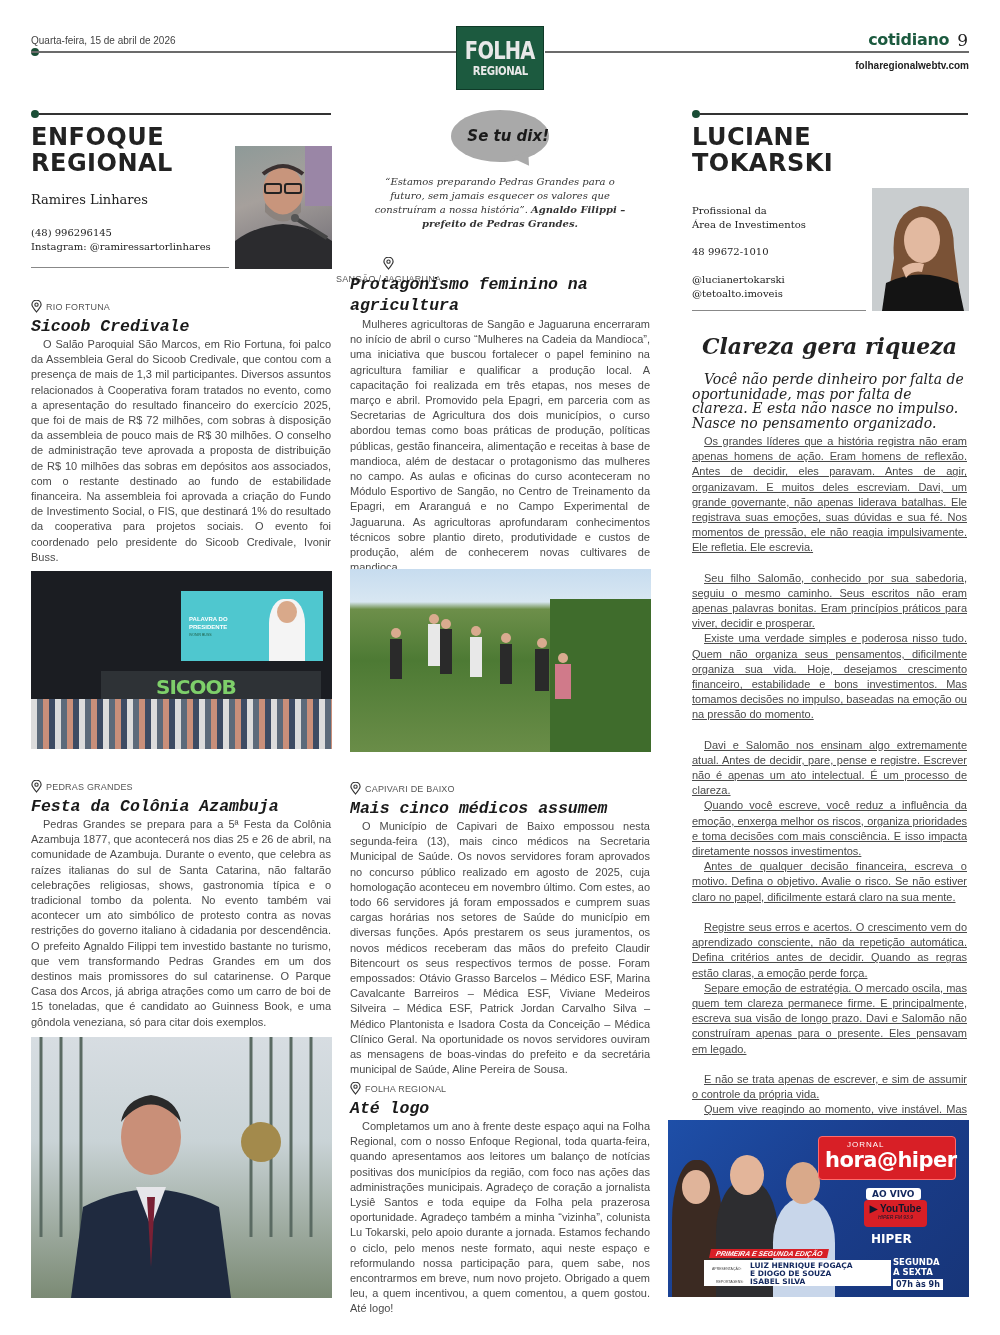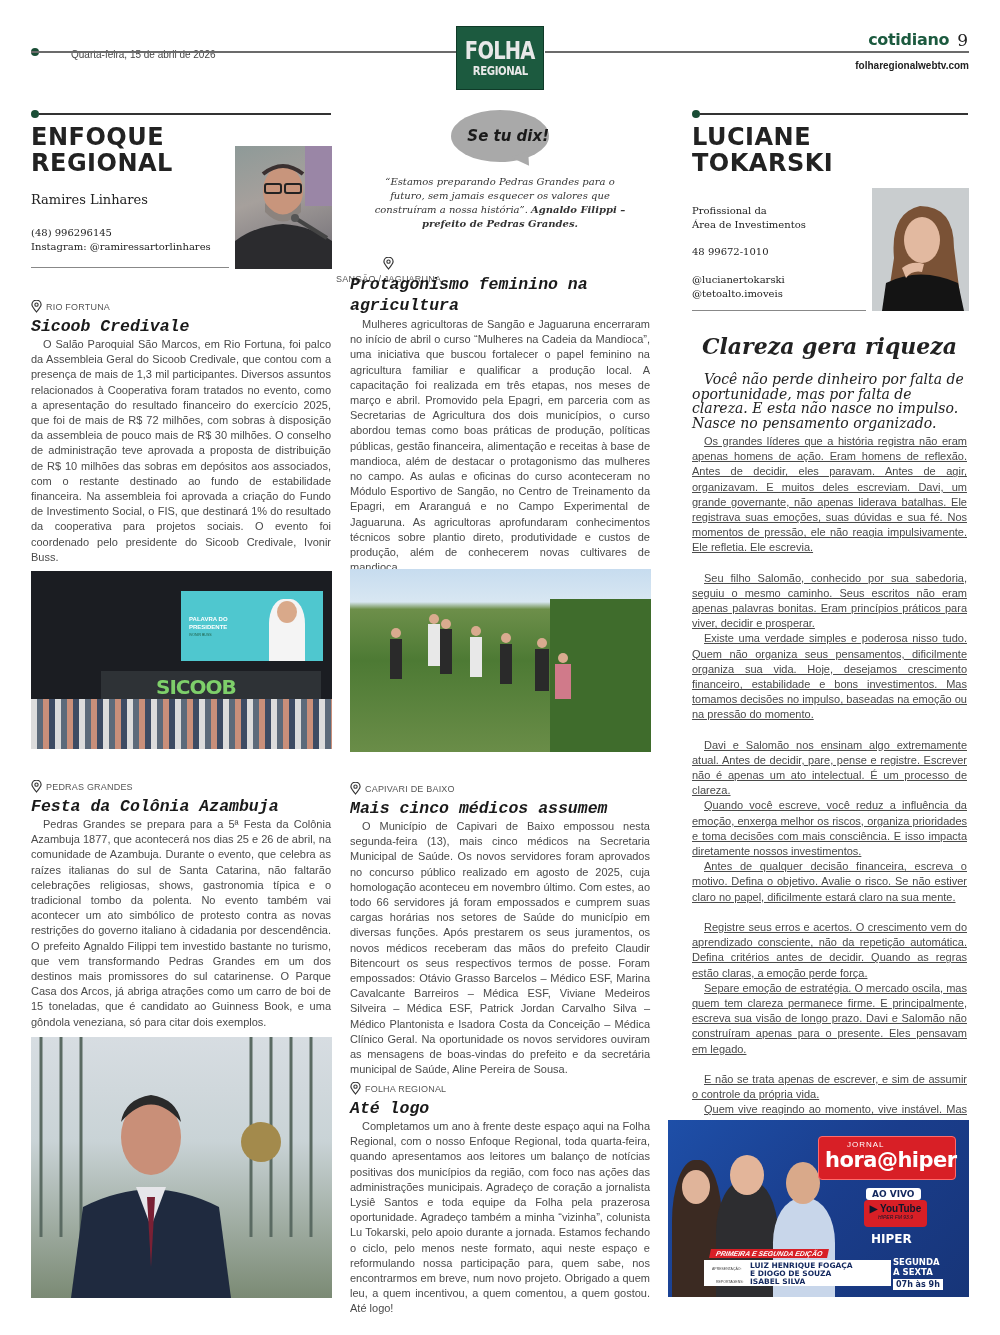--- a/index.html
+++ b/index.html
@@ -1,20 +1,20 @@
 <!DOCTYPE html>
 <html><head>
 <meta charset="utf-8">
 <style>
   * { box-sizing: border-box; margin: 0; padding: 0; }
   html, body { width: 1000px; height: 1335px; background: #ffffff; overflow: hidden; }
   body { position: relative; font-family: "Liberation Sans", sans-serif; color: #333; }
 
   
-  .hdr-date { position: absolute; left: 31px; top: 49px; font-size: 10px; color: #444; font-family: "Liberation Sans", sans-serif; margin-left: 40px; }
+  .hdr-date { position: absolute; left: 31px; top: 35px; font-size: 10px; color: #444; font-family: "Liberation Sans", sans-serif; }
   .hdr-line-left { position: absolute; left: 31px; top: 51px; width: 425px; height: 2px; background: #6b6b6b; }
   .hdr-line-right { position: absolute; left: 545px; top: 51px; width: 424px; height: 2px; background: #6b6b6b; }
   .dot { position: absolute; width: 8px; height: 8px; border-radius: 50%; background: #1a4d36; }
   .logo { position: absolute; left: 456px; top: 26px; width: 88px; height: 64px; background: #1c5a3f; border: 1px solid #0f3a28; display: flex; flex-direction: column; align-items: center; justify-content: center; }
   .logo .l1 { color: #e8e8e8; font-family: "DejaVu Sans", sans-serif; font-weight: bold; font-size: 25px; letter-spacing: -1px; line-height: 26px; transform: scaleX(0.78); }
   .logo .l2 { color: #e8e8e8; font-family: "DejaVu Sans", sans-serif; font-weight: bold; font-size: 13px; letter-spacing: -0.5px; line-height: 14px; transform: scaleX(0.78); }
   .hdr-section { position: absolute; right: 32px; top: 30px; display: flex; align-items: flex-start; gap: 8px; }
   .hdr-section .sec { font-family: "DejaVu Sans", sans-serif; font-weight: bold; font-size: 16px; color: #1c5a3f; letter-spacing: -0.3px; }
   .hdr-section .pg { font-family: "DejaVu Serif", serif; font-size: 17px; color: #222; }
   .hdr-url { position: absolute; right: 31px; top: 60px; font-size: 10px; font-weight: bold; color: #222; }

